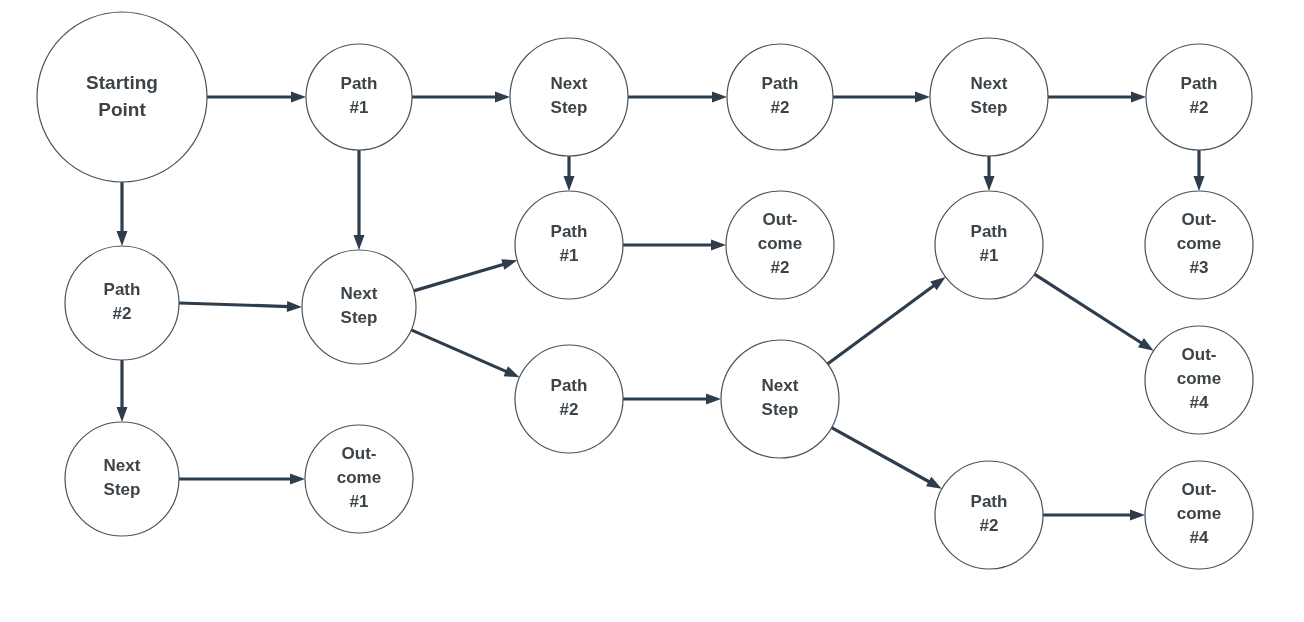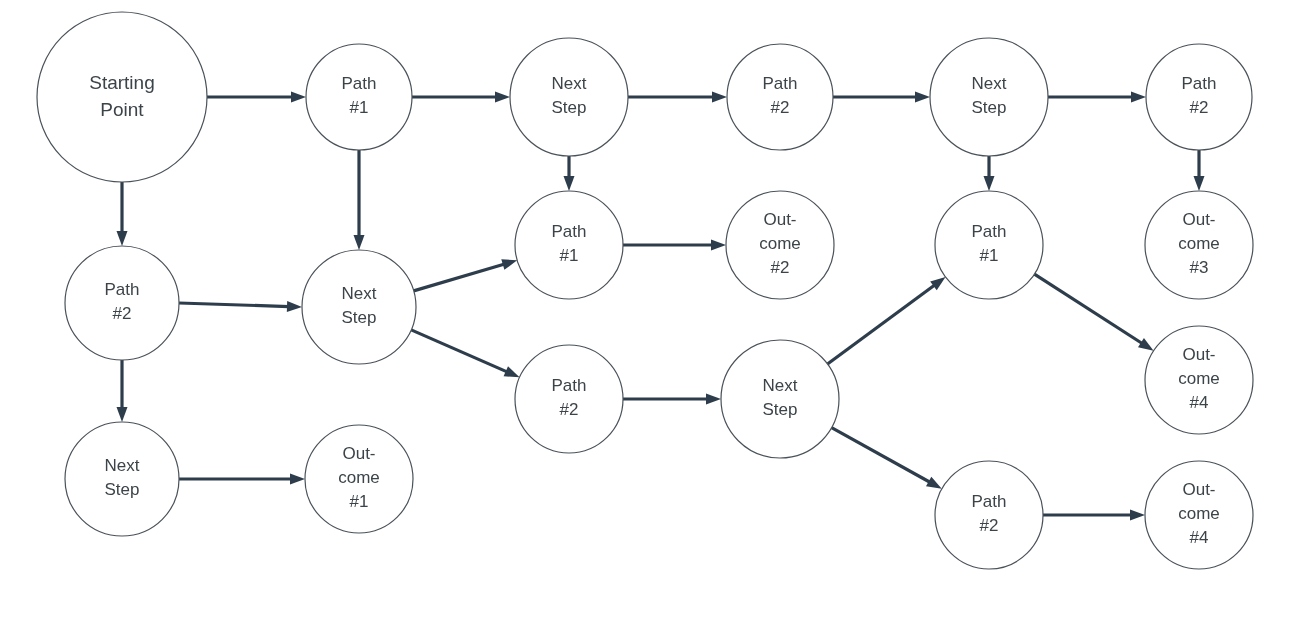--- a/index.html
+++ b/index.html
@@ -8,20 +8,21 @@
     padding: 0;
     background: #ffffff;
   }
   #canvas-wrap {
     position: relative;
     width: 1304px;
     height: 622px;
     background: #ffffff;
     overflow: hidden;
     font-family: "Liberation Sans", sans-serif;
+    font-weight: bold;
   }
   svg#flow {
     position: absolute;
     top: 0;
     left: 0;
     width: 1304px;
     height: 622px;
     display: block;
   }
   .node-circle {

